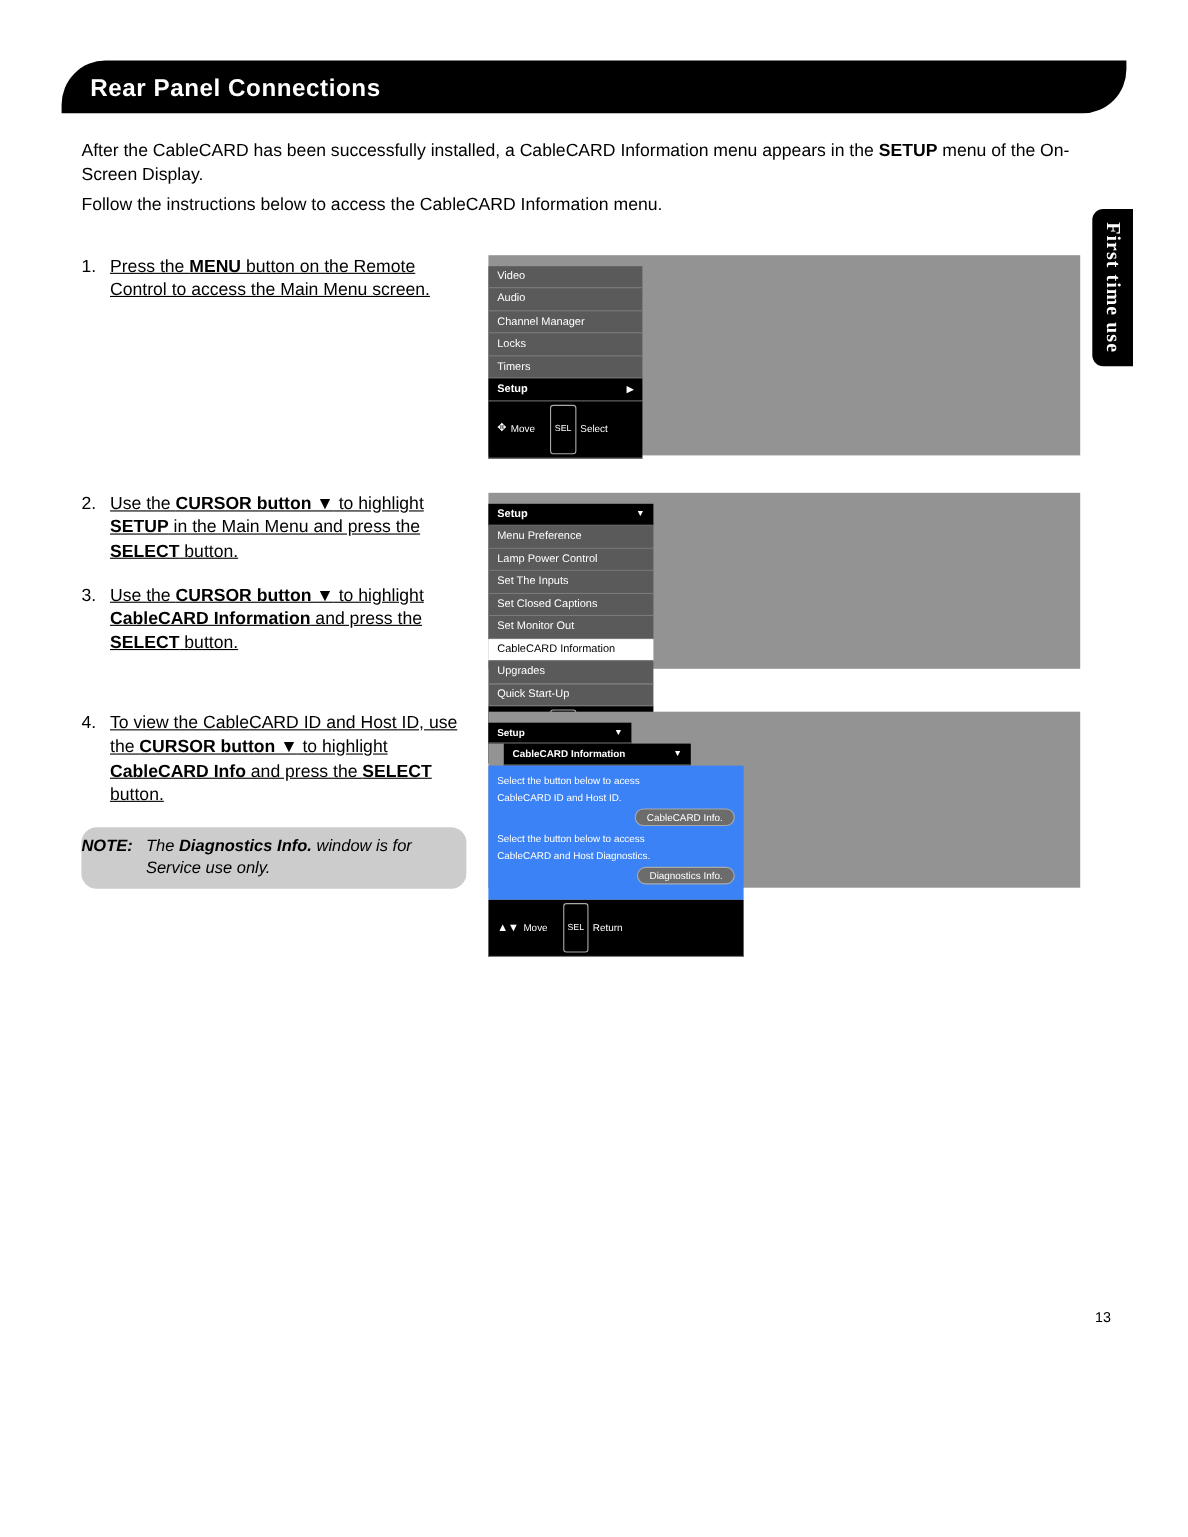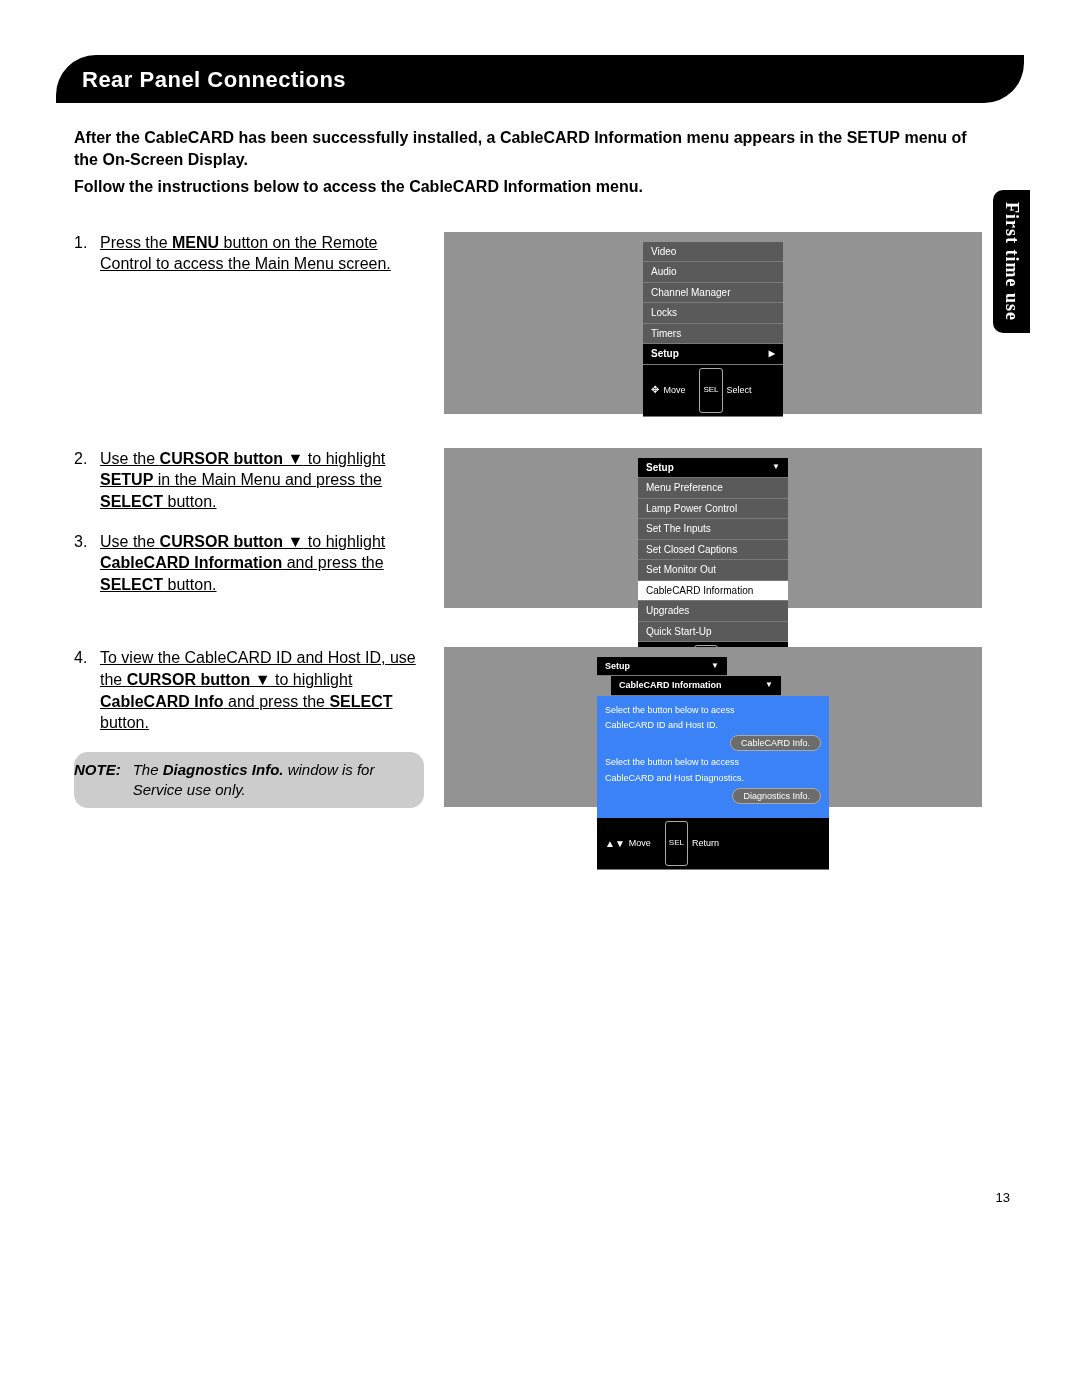--- a/index.html
+++ b/index.html
@@ -41,41 +41,40 @@
   }
   .content {
     margin: 24px 98px 0 74px;
     font-size: 16px;
     line-height: 1.35;
   }
   .subhead {
     font-weight: bold;
     margin-bottom: 16px;
   }
-  .intro { margin-bottom: 6px; font-weight: bold; }
+  .intro { margin-bottom: 6px; }
   .step-block {
     display: flex;
     gap: 20px;
     margin-top: 34px;
   }
   .step-text { flex: 0 0 350px; }
   .step-text ol { list-style: none; }
   .step-text li {
     display: flex;
     margin-bottom: 18px;
   }
   .step-text li .num { flex: 0 0 26px; }
   .step-text li .body { flex: 1; text-decoration: underline; }
   .screen {
     flex: 1;
     background: #939393;
     height: 182px;
     position: relative;
     display: flex;
-    justify-content: center;
     padding-top: 10px;
   }
   .screen.short { height: 160px; }
   .menu-outline {
     width: 230px;
     font-size: 10px;
     color: #fff;
   }
   .menu-row {
     display: flex;

